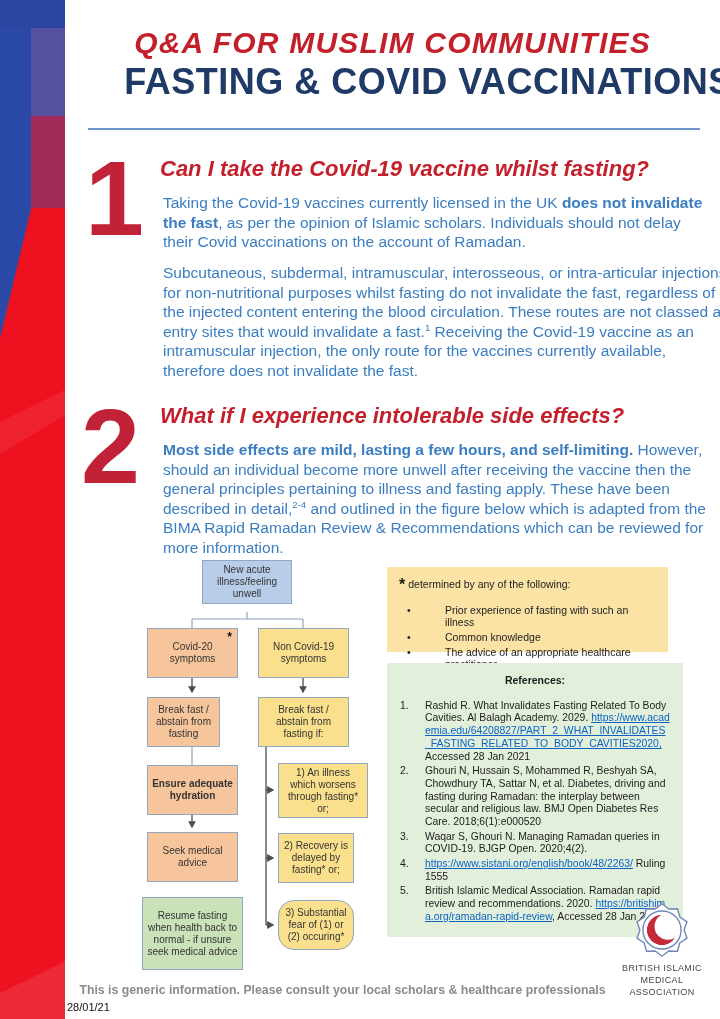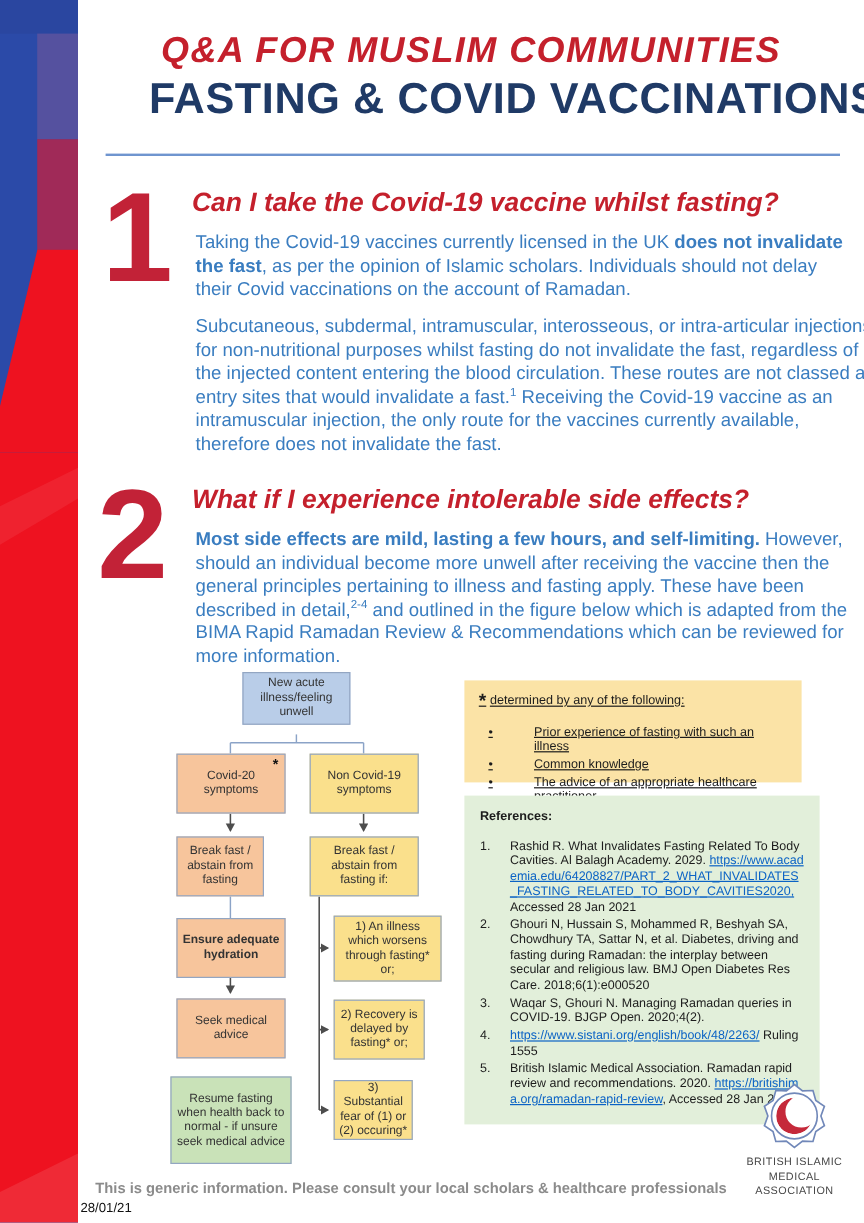--- a/index.html
+++ b/index.html
@@ -58,34 +58,34 @@
   .fb-covid{left:147px;top:628px;width:91px;height:50px;}
   .fb-covid .cstar{position:absolute;top:1px;right:5px;font-weight:800;font-size:12px;color:#111;}
   .fb-noncovid{left:258px;top:628px;width:91px;height:50px;}
   .fb-breakl{left:147px;top:697px;width:73px;height:50px;}
   .fb-breakr{left:258px;top:697px;width:91px;height:50px;}
   .fb-hydration{left:147px;top:765px;width:91px;height:50px;font-weight:700;}
   .fb-cond1{left:278px;top:763px;width:90px;height:55px;}
   .fb-seek{left:147px;top:832px;width:91px;height:50px;}
   .fb-cond2{left:278px;top:833px;width:76px;height:50px;}
   .fb-resume{left:142px;top:897px;width:101px;height:73px;}
-  .fb-cond3{left:278px;top:900px;width:66px;height:50px;}
+  .fb-cond3{left:278px;top:900px;width:76px;height:50px;border-radius:16px;}
 
   
   .notebox{left:387px;top:567px;width:281px;height:85px;background:var(--note-bg,#fbe3a6);
-    box-sizing:border-box;padding:9px 10px 24px 12px;color:#1c1c1c;font-size:10.5px;z-index:2;text-decoration:underline;}
+    box-sizing:border-box;padding:9px 10px 24px 12px;color:#1c1c1c;font-size:10.5px;z-index:2;}
   .notebox .star{font-size:16px;font-weight:800;vertical-align:-2px;margin-right:3px;}
   .note-bullets{margin-top:10px;}
   .bullet-row{display:flex;margin-bottom:3px;}
   .bullet-row .dot{width:10px;flex:none;margin-left:8px;}
   .bullet-row .btxt{margin-left:28px;}
 
   .refbox{left:387px;top:663px;width:296px;min-height:229px;background:var(--refs-bg,#e2efda);
     box-sizing:border-box;padding:11px 13px 12px 13px;color:#1c1c1c;font-size:10.4px;line-height:1.22;z-index:2;}
-  .ref-title{font-weight:800;font-size:10.5px;margin-bottom:13px;}
+  .ref-title{font-weight:800;font-size:10.5px;margin-bottom:13px;text-align:center;}
   .ref-row{display:flex;margin-bottom:2px;}
   .ref-num{width:25px;flex:none;}
   .ref-body{flex:1;word-break:break-word;}
   .ref-link{color:var(--link-blue,#0b63c5);text-decoration:underline;word-break:break-all;cursor:pointer;}
 
   
   .footer{left:70px;top:982px;width:545px;text-align:center;color:var(--footer-gray,#8b8b8b);
     font-weight:700;font-size:12.3px;line-height:1.4;z-index:2;}
   .datebadge{left:67px;top:1001px;font-size:11px;color:#111111;z-index:2;}
   .logo{left:608px;top:901px;width:108px;text-align:center;z-index:2;}

